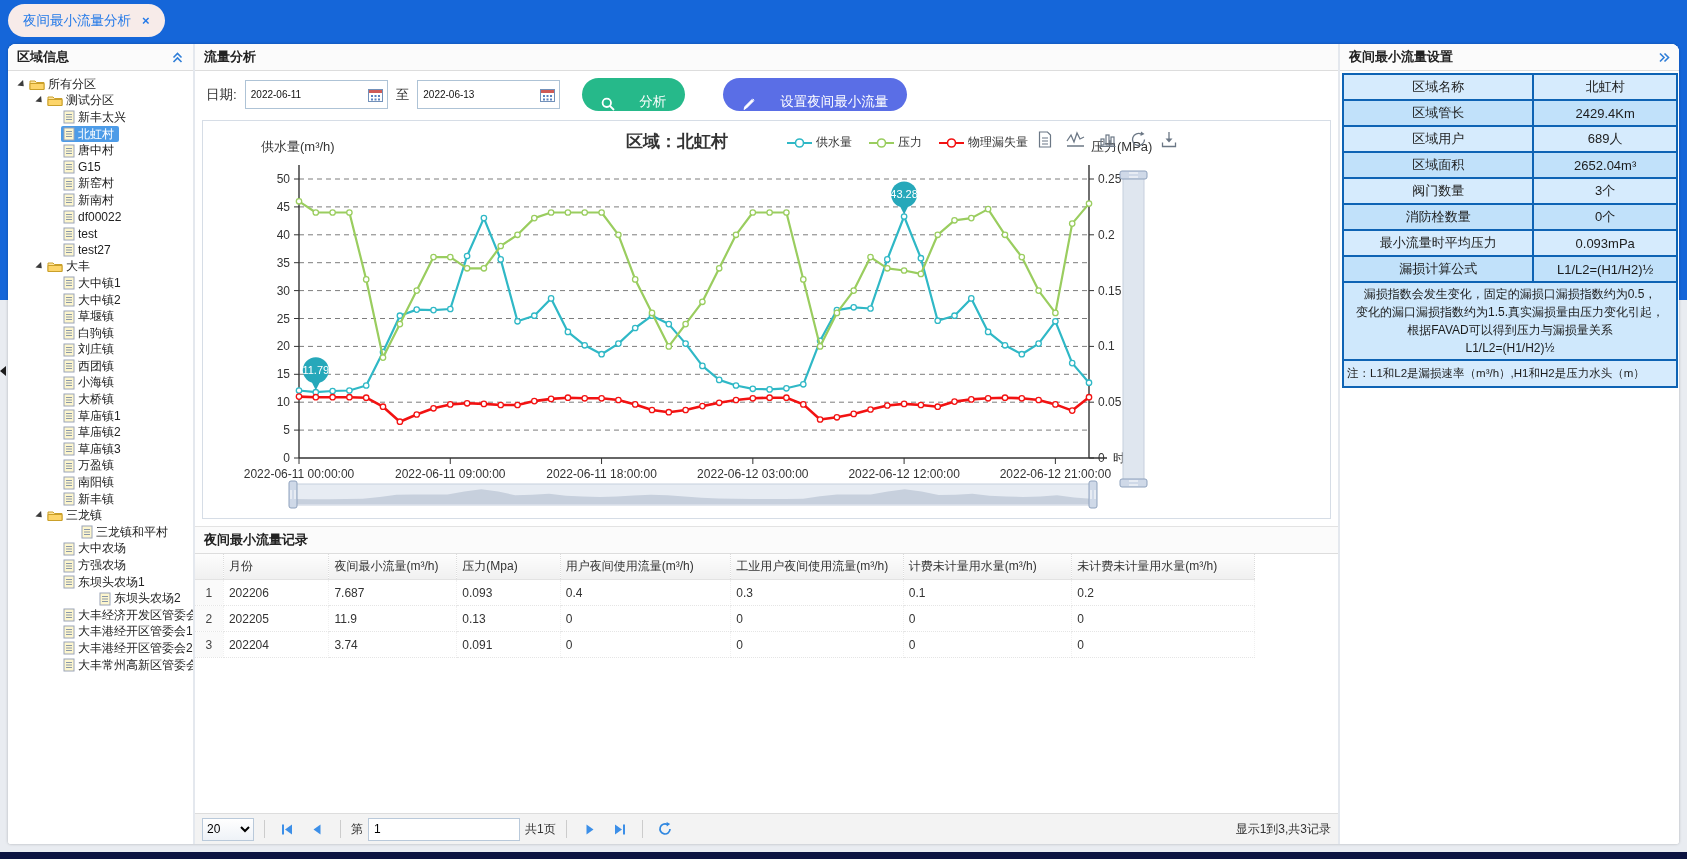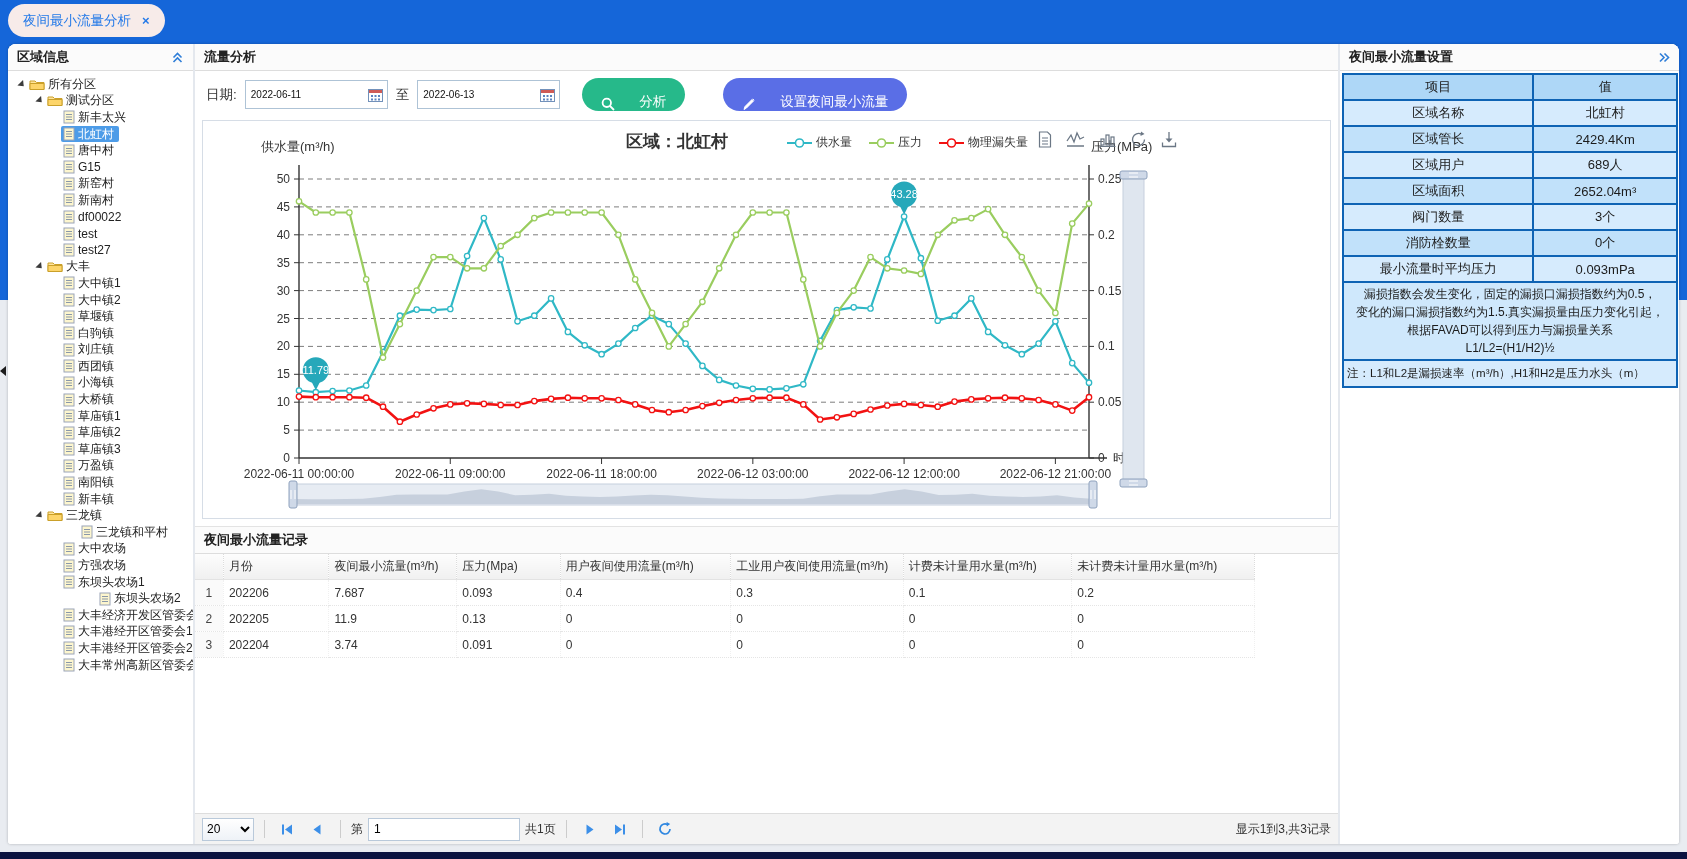--- a/index.html
+++ b/index.html
@@ -1067,24 +1067,20 @@
             <path d="M3,2.5 L7,6.5 L3,10.5 M7.5,2.5 L11.5,6.5 L7.5,10.5" fill="none" stroke="#2f7ed8" stroke-width="1.6"></path>
           </svg>
       </span>
     </div>
     <table class="settings-table" id="settings-table">
         <colgroup>
           <col style="width:57%">
           <col style="width:43%">
         </colgroup>
         <tbody>
-          <tr>
-            <td class="sh">项目</td>
-            <td class="sh">值</td>
-          </tr>
           <tr class="odd">
             <td>区域名称</td>
             <td>北虹村</td>
           </tr>
           <tr class="even">
             <td>区域管长</td>
             <td>2429.4Km</td>
           </tr>
           <tr class="odd">
             <td>区域用户</td>
@@ -1099,20 +1095,24 @@
             <td>3个</td>
           </tr>
           <tr class="even">
             <td>消防栓数量</td>
             <td>0个</td>
           </tr>
           <tr class="odd">
             <td>最小流量时平均压力</td>
             <td>0.093mPa</td>
           </tr>
+          <tr class="even">
+            <td>漏损计算公式</td>
+            <td>L1/L2=(H1/H2)½</td>
+          </tr>
           <tr>
             <td colspan="2" class="note-cell">漏损指数会发生变化，固定的漏损口漏损指数约为0.5，
 变化的漏口漏损指数约为1.5.真实漏损量由压力变化引起，
 根据FAVAD可以得到压力与漏损量关系
 L1/L2=(H1/H2)½</td>
           </tr>
           <tr>
             <td colspan="2" class="foot-cell">注：L1和L2是漏损速率（m³/h）,H1和H2是压力水头（m）</td>
           </tr>
         </tbody>

